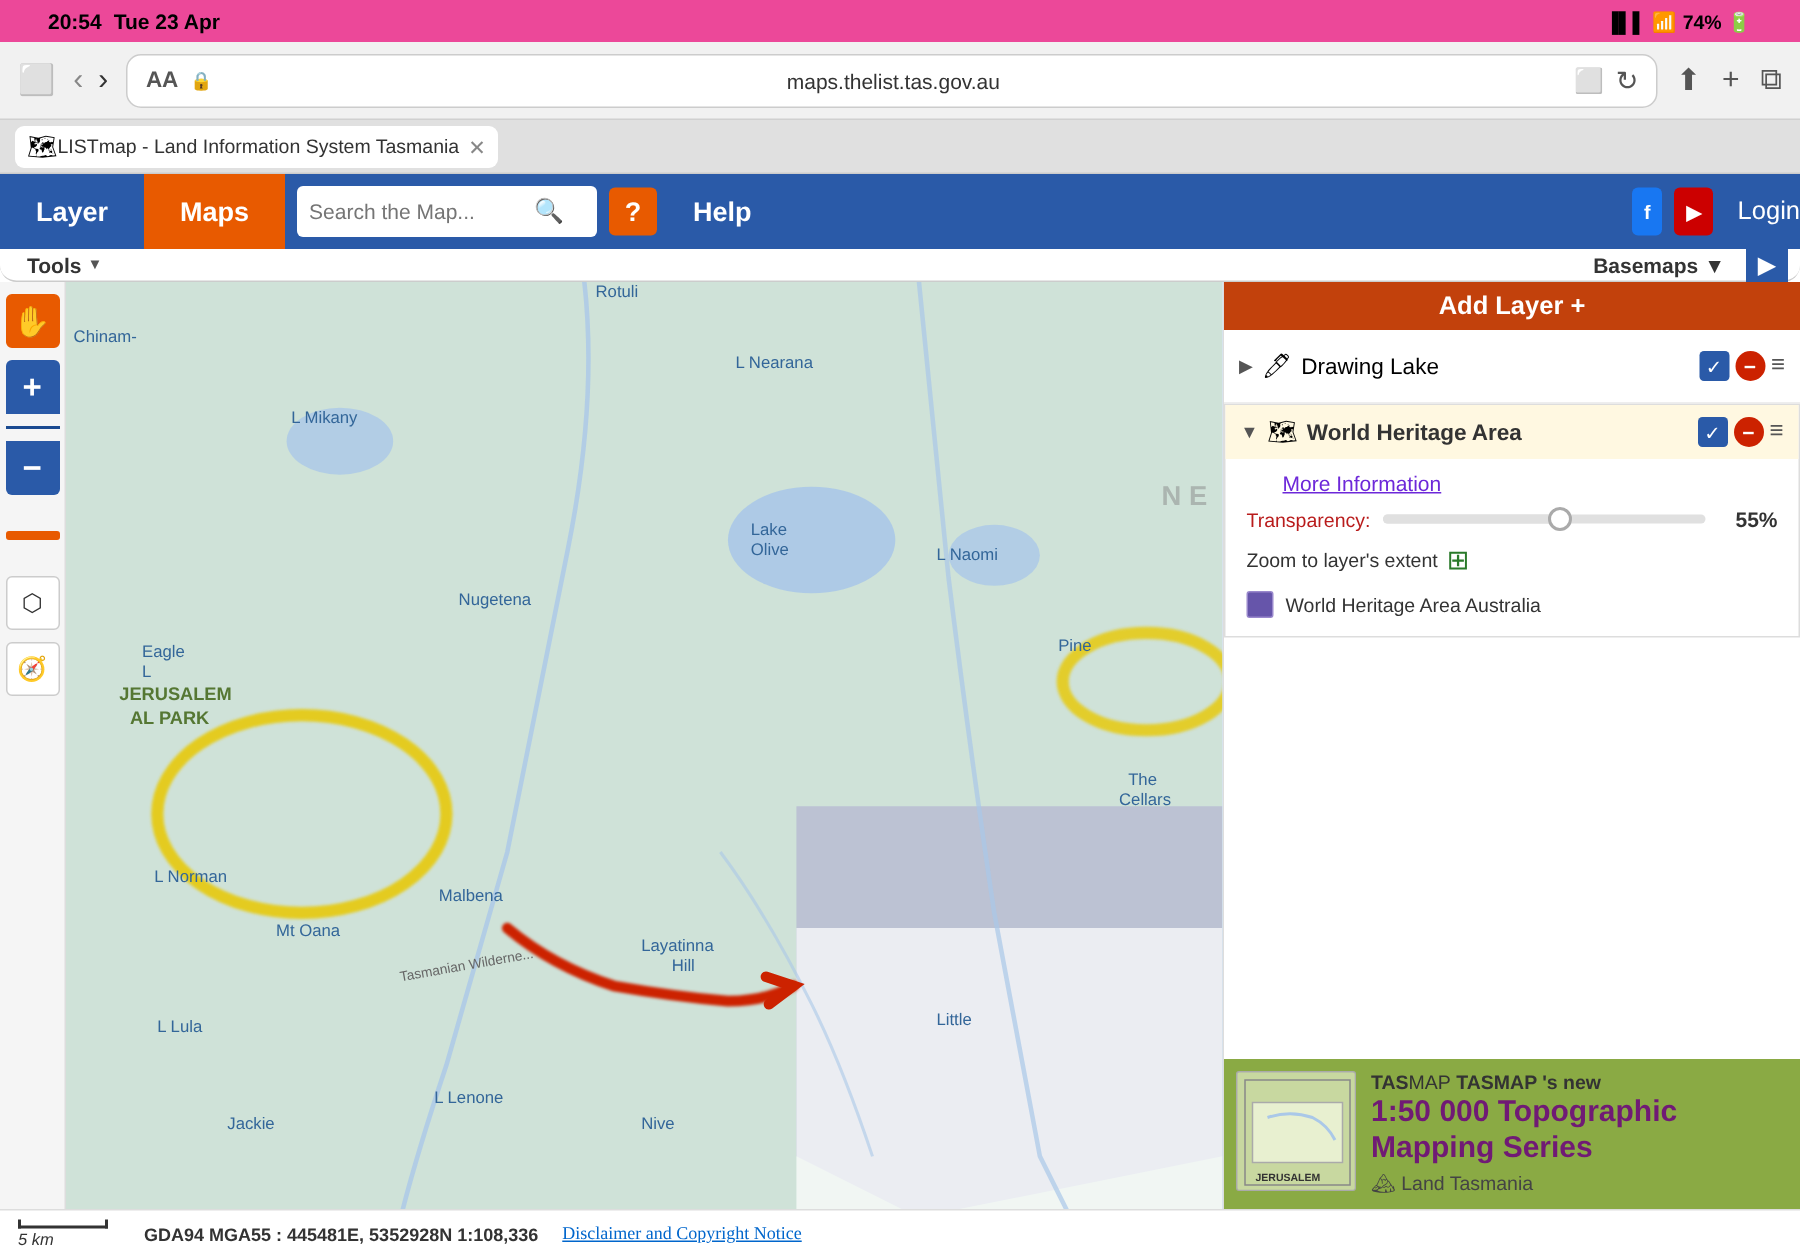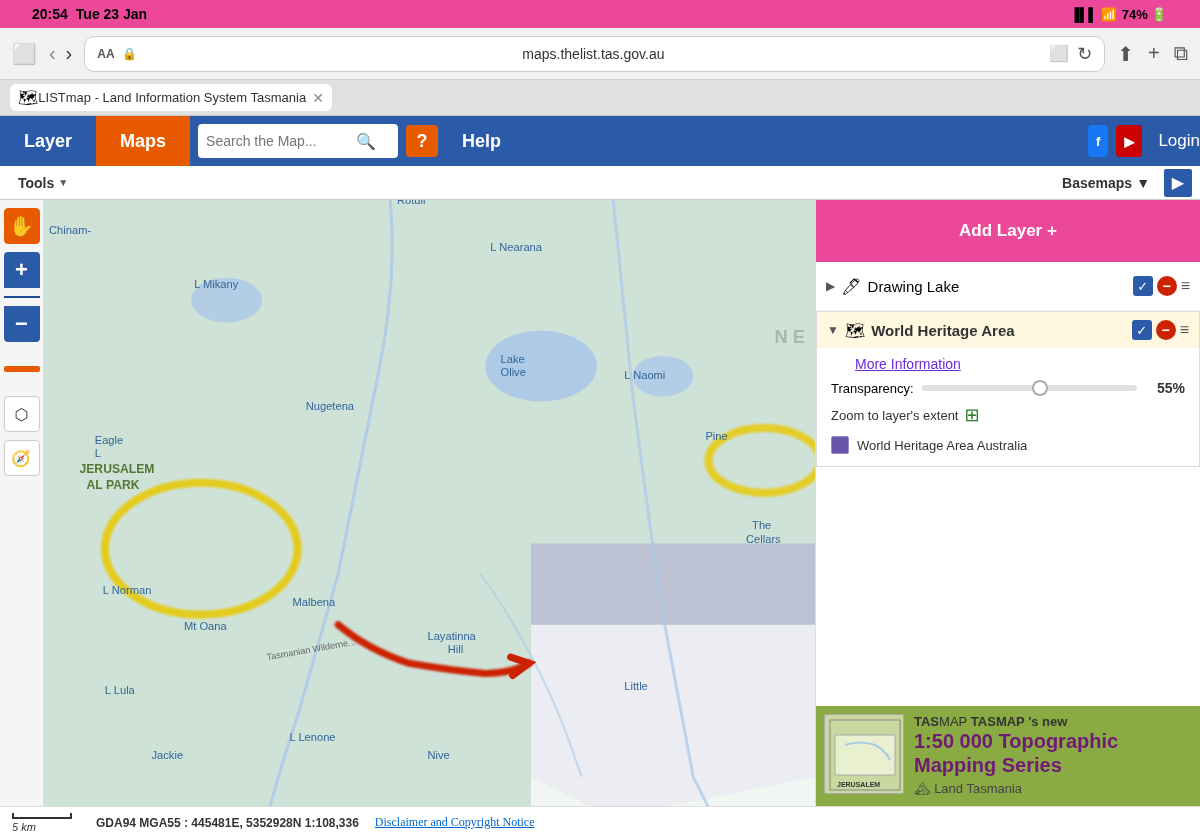--- a/index.html
+++ b/index.html
@@ -38,21 +38,21 @@
       flex: 1;
       display: flex;
       align-items: center;
       background: white;
       border-radius: 10px;
       border: 1px solid #ccc;
       padding: 6px 12px;
       gap: 8px;
       height: 36px;
     }
-    .address-aa { font-size: 12px; color: #555; font-weight: 600; }
+    .address-aa { font-size: 15px; color: #555; font-weight: 600; }
     .address-url { flex: 1; font-size: 14px; color: #333; text-align: center; }
 
     .browser-actions { display: flex; gap: 14px; align-items: center; }
     .browser-action-btn { font-size: 20px; color: #555; cursor: pointer; background: none; border: none; }
 
     
     .tab-bar {
       background: #e0e0e0;
       height: 36px;
       display: flex;
@@ -239,22 +239,22 @@
     
     .right-panel {
       width: 385px;
       background: white;
       border-left: 1px solid #ddd;
       display: flex;
       flex-direction: column;
       overflow-y: auto;
     }
     .panel-add-layer {
-      height: 62px;
-      background: #ec4899;
+      height: 32px;
+      background: #c2410c;
       display: flex; align-items: center; justify-content: center;
       font-size: 17px;
       font-weight: 600;
       color: white;
       cursor: pointer;
     }
 
     .layer-section {
       padding: 8px 10px;
       border-bottom: 1px solid #eee;
@@ -319,21 +319,21 @@
       display: block;
       margin-bottom: 8px;
       margin-left: 24px;
     }
     .wh-transparency-row {
       display: flex;
       align-items: center;
       gap: 8px;
       margin-bottom: 8px;
     }
-    .wh-label { font-size: 13px; color: #000000; }
+    .wh-label { font-size: 13px; color: #b91c1c; }
     .wh-slider-wrap {
       flex: 1;
       position: relative;
     }
     .wh-slider {
       width: 100%;
       height: 6px;
       background: #e0e0e0;
       border-radius: 3px;
       position: relative;
@@ -427,39 +427,40 @@
       height: 6px;
       border: 2px solid #333;
       border-top: none;
     }
     .scale-label { font-size: 11px; }
 
     
     .tools-bar-container {
       display: flex;
       align-items: center;
-      height: 34px;
+      height: 22px;
       background: white;
       border-bottom: 1px solid #ccc;
       padding: 0 8px;
+      border-radius: 15px;
     }
     .basemaps-area {
       margin-left: auto;
       display: flex;
       align-items: center;
       gap: 4px;
     }
   </style>
 </head>
 <body>
 
 <div class="status-bar">
   <div class="status-bar-left">
     <span>20:54</span>
-    <span>Tue 23 Jan</span>
+    <span>Tue 23 Apr</span>
   </div>
   <div class="status-bar-center"></div>
   <div class="status-bar-right">
     <span>▐▌▌</span>
     <span>📶</span>
     <span>74%</span>
     <span>🔋</span>
   </div>
 </div>
 

